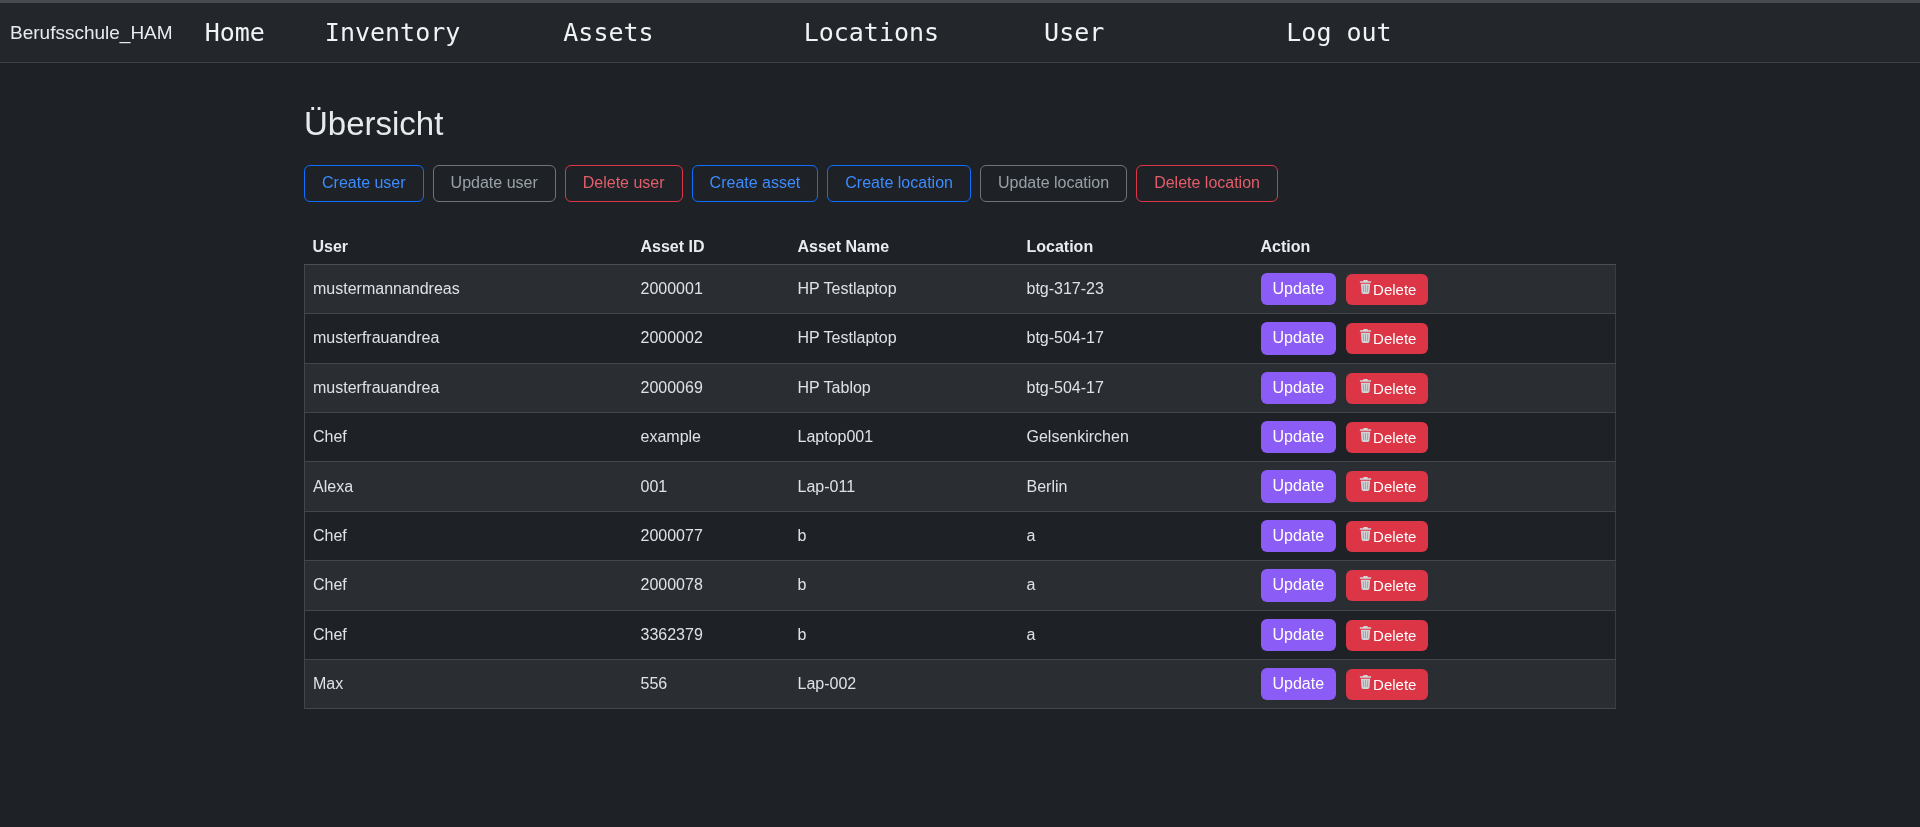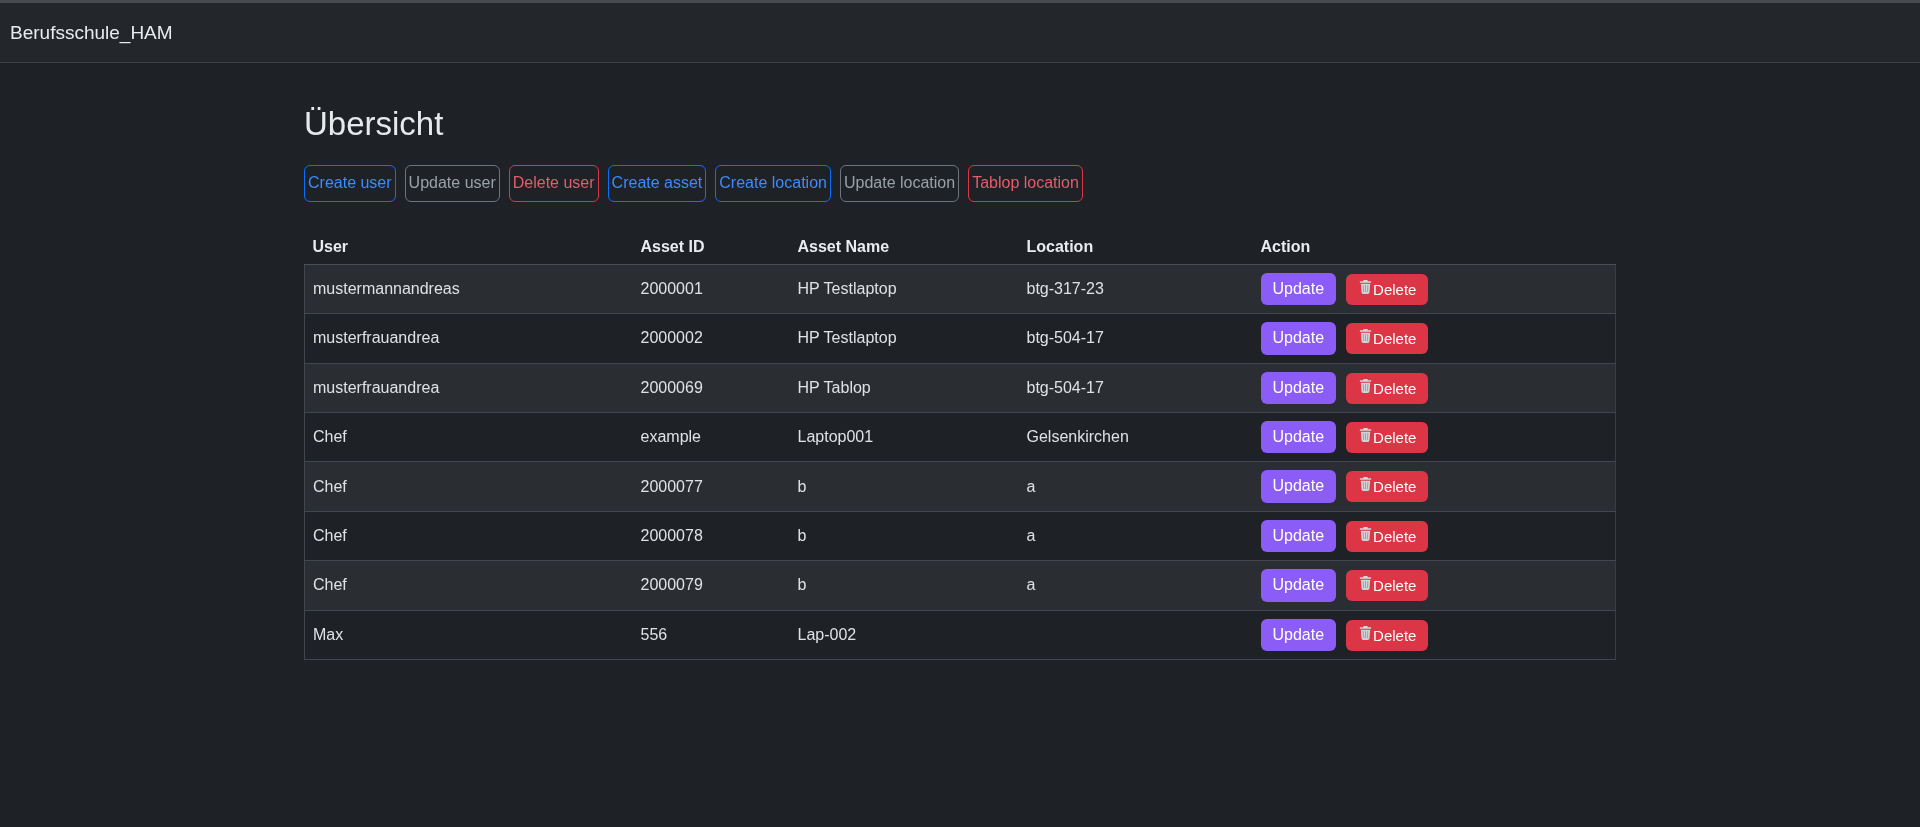--- a/index.html
+++ b/index.html
@@ -27,21 +27,21 @@
   .nav-item:nth-child(4){ margin-left:150px; }
   .nav-item:nth-child(5){ margin-left:105px; }
   .nav-item:nth-child(6){ margin-left:182px; }
 
   .container { width:1312px; margin:0 auto; }
   .page-title { margin-top:42px; font-size:33px; font-weight:400; color:#e7e9eb; }
 
   .toolbar { margin-top:22px; display:flex; gap:9px; }
   .btn-outline {
     background:transparent; border:1px solid; border-radius:6px;
-    padding:7px 3px; font-size:16px; font-family:inherit; cursor:pointer; line-height:1.3;
+    padding:7px 17px; font-size:16px; font-family:inherit; cursor:pointer; line-height:1.3;
   }
   .v-primary   { color:#3d8bfd; border-color:#0d6efd; }
   .v-secondary { color:#99a1a8; border-color:#6c757d; }
   .v-danger    { color:#e35d6a; border-color:#dc3545; }
 
   .data-table {
     margin-top:28px; width:100%; border-collapse:collapse; font-size:16px;
   }
   .data-table th {
     text-align:left; font-weight:700; color:#e9ecef;
@@ -67,33 +67,41 @@
   }
   .btn-delete svg { display:block; }
 </style>
 </head>
 <body>
 
 <div class="top-strip"></div>
 
 <nav class="navbar">
   <a class="brand">Berufsschule_HAM</a>
+  <div class="nav-items">
+      <a class="nav-item">Home</a>
+      <a class="nav-item">Inventory</a>
+      <a class="nav-item">Assets</a>
+      <a class="nav-item">Locations</a>
+      <a class="nav-item">User</a>
+      <a class="nav-item">Log out</a>
+    </div>
 </nav>
 
 <div class="container">
   <h1 class="page-title">Übersicht</h1>
 
   <div class="toolbar">
       <button class="btn-outline v-primary">Create user</button>
       <button class="btn-outline v-secondary">Update user</button>
       <button class="btn-outline v-danger">Delete user</button>
       <button class="btn-outline v-primary">Create asset</button>
       <button class="btn-outline v-primary">Create location</button>
       <button class="btn-outline v-secondary">Update location</button>
-      <button class="btn-outline v-danger">Tablop location</button>
+      <button class="btn-outline v-danger">Delete location</button>
     </div>
 
   <table class="data-table">
     <colgroup>
       <col style="width:328px">
         <col style="width:157px">
         <col style="width:229px">
       <col style="width:234px">
         <col>
     </colgroup>
@@ -157,20 +165,34 @@
           <td><button class="btn-update">Update</button><button class="btn-delete">
               <svg width="15" height="15" viewBox="0 0 16 16">
                 <path fill="#d4d7da" d="M6 1h4l.6 1.3H14V4H2V2.3h3.4z"></path>
                 <path fill="#cfd3d6" d="M3 5h10l-.8 9.5c-.07.85-.78 1.5-1.63 1.5H5.43c-.85 0-1.56-.65-1.63-1.5z"></path>
                 <path stroke="#8e959b" stroke-width=".8" fill="none" d="M5.5 6.5l.5 7.5M8 6.5V14M10.5 6.5l-.5 7.5"></path>
               </svg>
               <span>Delete</span>
             </button></td>
         </tr>
         <tr>
+          <td>Alexa</td>
+          <td>001</td>
+          <td>Lap-011</td>
+          <td>Berlin</td>
+          <td><button class="btn-update">Update</button><button class="btn-delete">
+              <svg width="15" height="15" viewBox="0 0 16 16">
+                <path fill="#d4d7da" d="M6 1h4l.6 1.3H14V4H2V2.3h3.4z"></path>
+                <path fill="#cfd3d6" d="M3 5h10l-.8 9.5c-.07.85-.78 1.5-1.63 1.5H5.43c-.85 0-1.56-.65-1.63-1.5z"></path>
+                <path stroke="#8e959b" stroke-width=".8" fill="none" d="M5.5 6.5l.5 7.5M8 6.5V14M10.5 6.5l-.5 7.5"></path>
+              </svg>
+              <span>Delete</span>
+            </button></td>
+        </tr>
+        <tr>
           <td>Chef</td>
           <td>2000077</td>
           <td>b</td>
           <td>a</td>
           <td><button class="btn-update">Update</button><button class="btn-delete">
               <svg width="15" height="15" viewBox="0 0 16 16">
                 <path fill="#d4d7da" d="M6 1h4l.6 1.3H14V4H2V2.3h3.4z"></path>
                 <path fill="#cfd3d6" d="M3 5h10l-.8 9.5c-.07.85-.78 1.5-1.63 1.5H5.43c-.85 0-1.56-.65-1.63-1.5z"></path>
                 <path stroke="#8e959b" stroke-width=".8" fill="none" d="M5.5 6.5l.5 7.5M8 6.5V14M10.5 6.5l-.5 7.5"></path>
               </svg>
@@ -186,21 +208,21 @@
               <svg width="15" height="15" viewBox="0 0 16 16">
                 <path fill="#d4d7da" d="M6 1h4l.6 1.3H14V4H2V2.3h3.4z"></path>
                 <path fill="#cfd3d6" d="M3 5h10l-.8 9.5c-.07.85-.78 1.5-1.63 1.5H5.43c-.85 0-1.56-.65-1.63-1.5z"></path>
                 <path stroke="#8e959b" stroke-width=".8" fill="none" d="M5.5 6.5l.5 7.5M8 6.5V14M10.5 6.5l-.5 7.5"></path>
               </svg>
               <span>Delete</span>
             </button></td>
         </tr>
         <tr>
           <td>Chef</td>
-          <td>2000079</td>
+          <td>3362379</td>
           <td>b</td>
           <td>a</td>
           <td><button class="btn-update">Update</button><button class="btn-delete">
               <svg width="15" height="15" viewBox="0 0 16 16">
                 <path fill="#d4d7da" d="M6 1h4l.6 1.3H14V4H2V2.3h3.4z"></path>
                 <path fill="#cfd3d6" d="M3 5h10l-.8 9.5c-.07.85-.78 1.5-1.63 1.5H5.43c-.85 0-1.56-.65-1.63-1.5z"></path>
                 <path stroke="#8e959b" stroke-width=".8" fill="none" d="M5.5 6.5l.5 7.5M8 6.5V14M10.5 6.5l-.5 7.5"></path>
               </svg>
               <span>Delete</span>
             </button></td>

